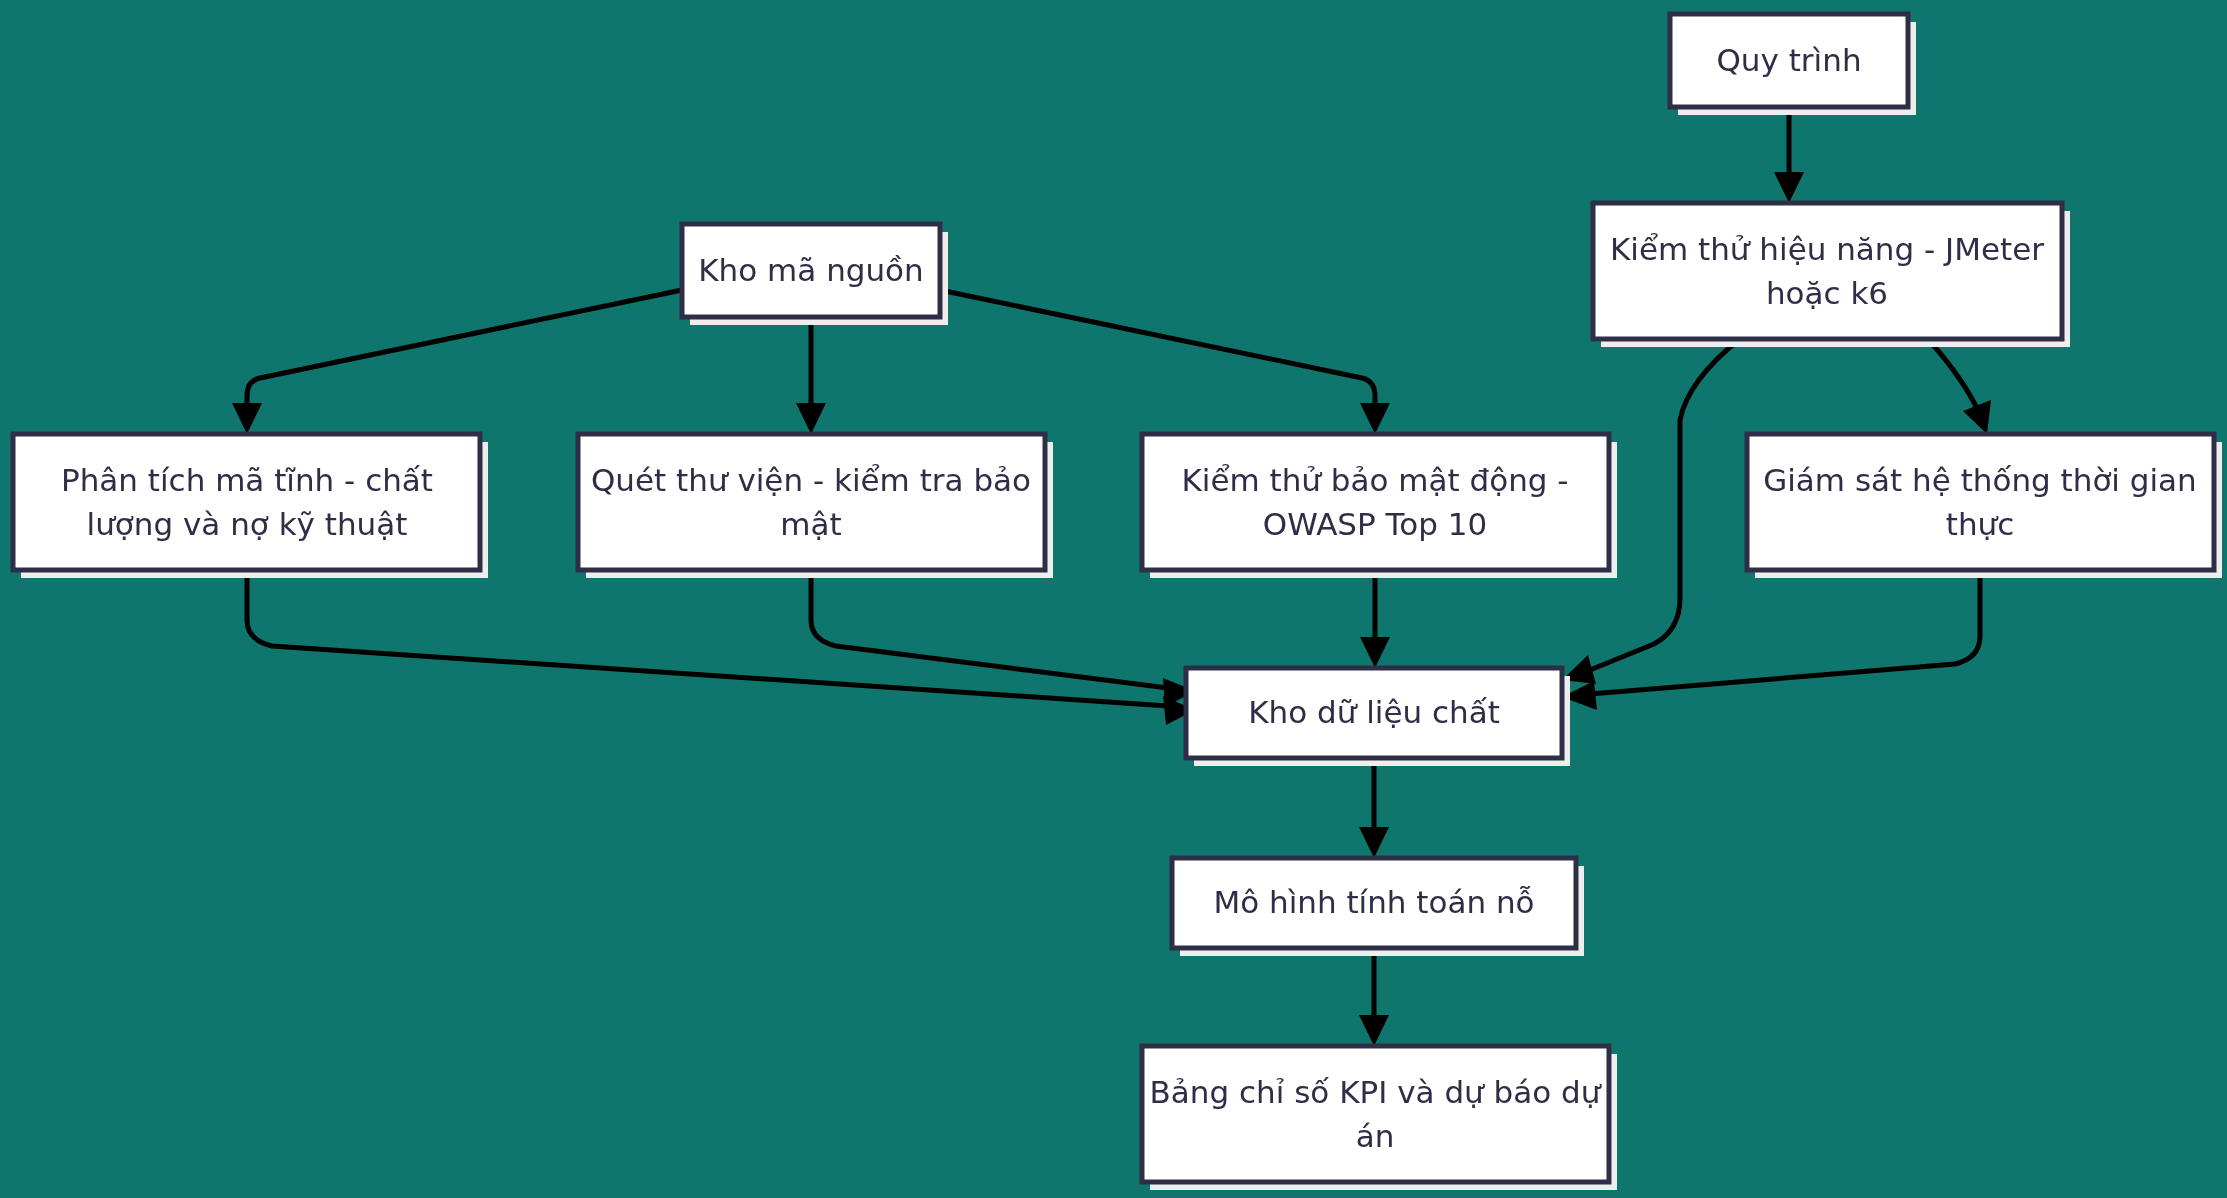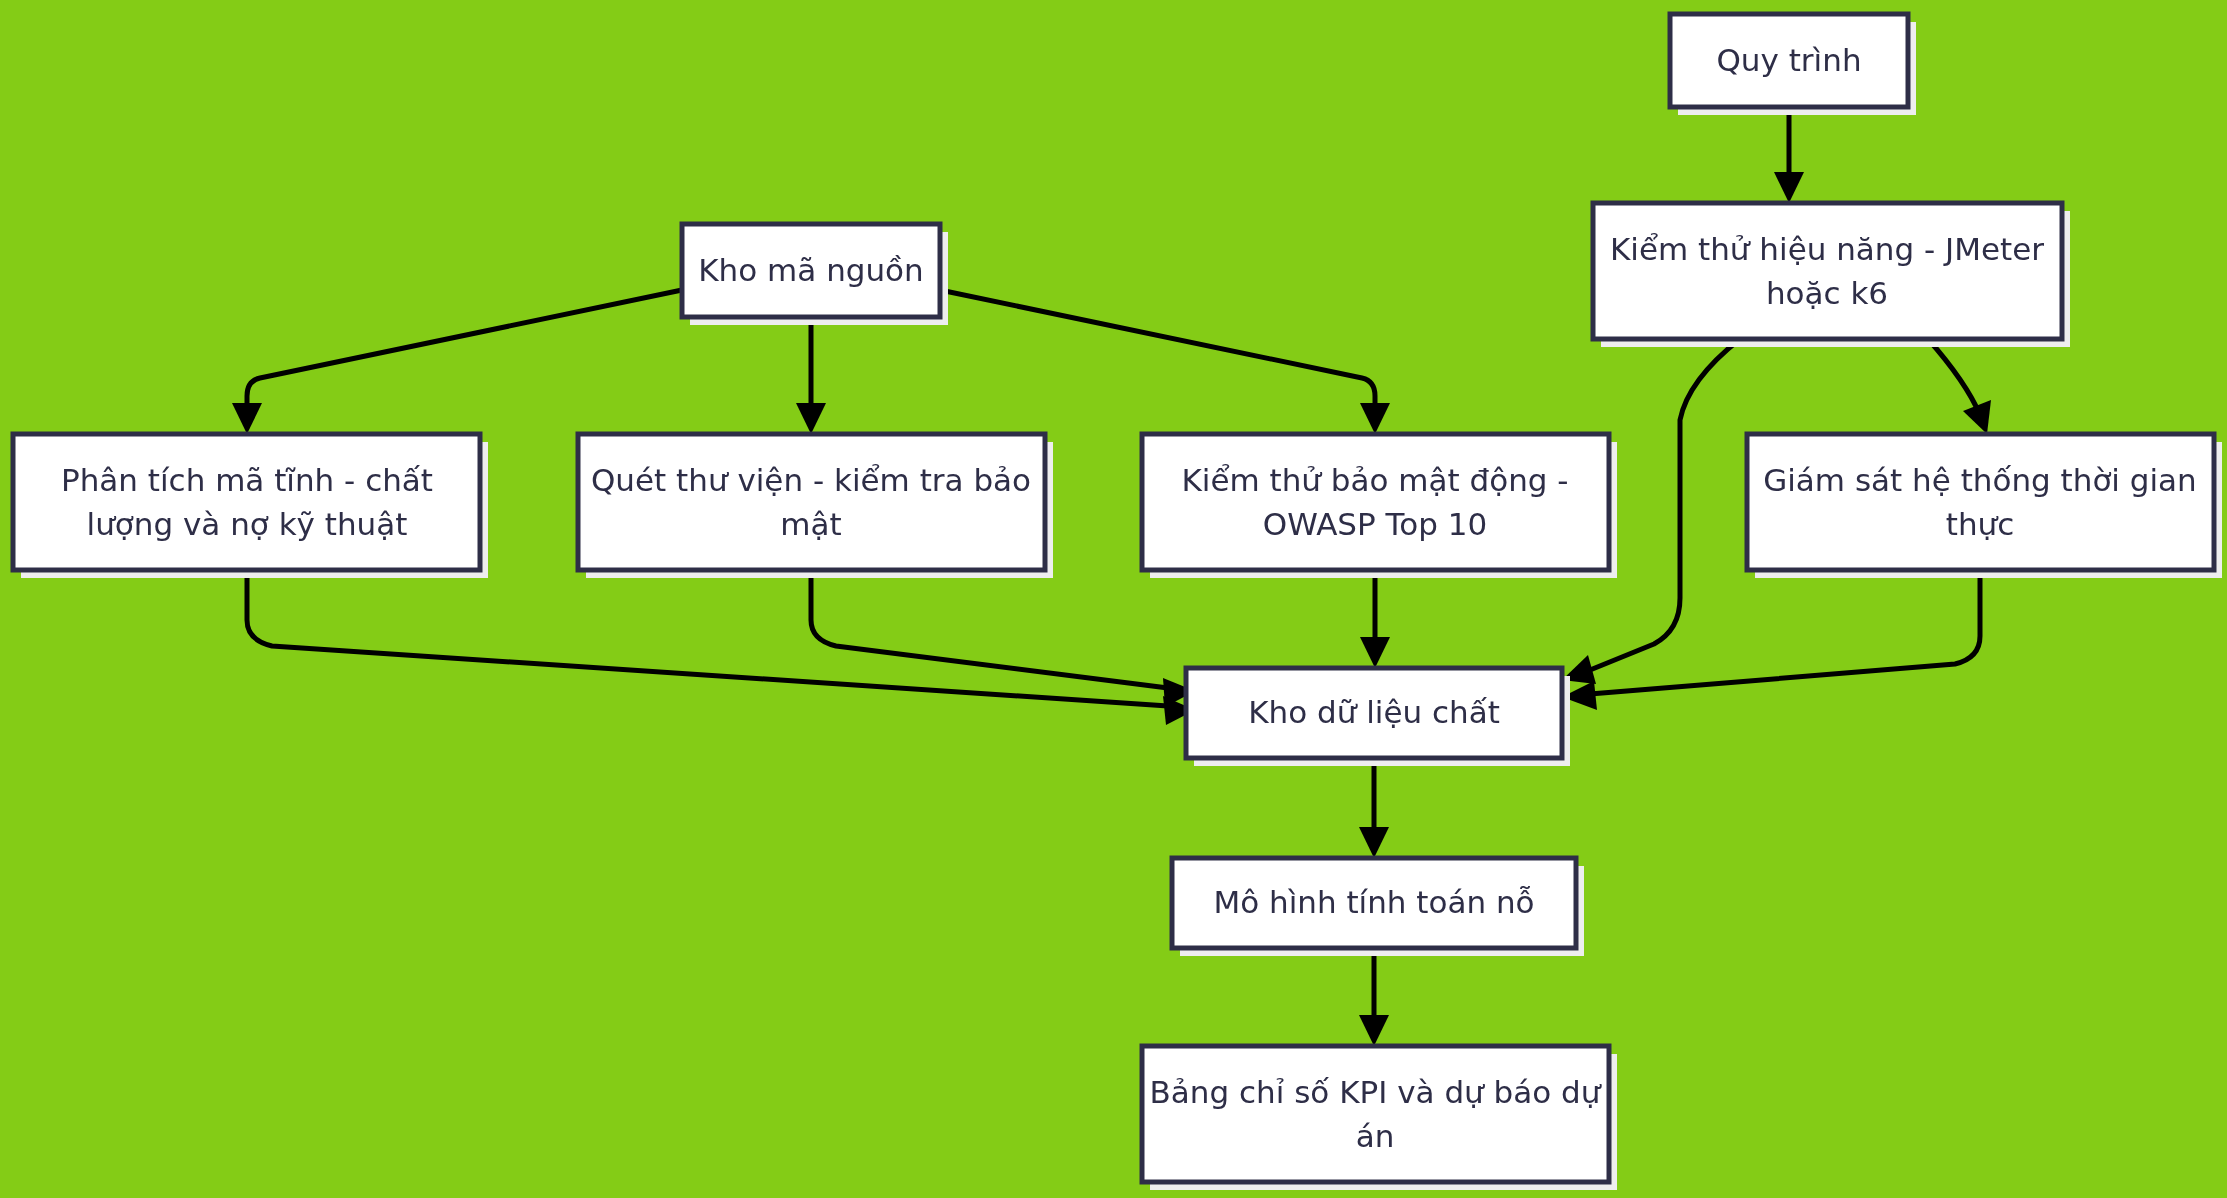--- a/index.html
+++ b/index.html
@@ -10,21 +10,21 @@
   body {
     width: 2227px;
     height: 1198px;
     font-family: "DejaVu Sans", sans-serif;
     overflow: hidden;
   }
   #flowchart-root {
     position: relative;
     width: 2227px;
     height: 1198px;
-    background: #84cc16;
+    background: #0f766e;
   }
   svg.flow-canvas {
     position: absolute;
     top: 0;
     left: 0;
     width: 2227px;
     height: 1198px;
   }
   .node-shadow {
     fill: #eeeeee;

